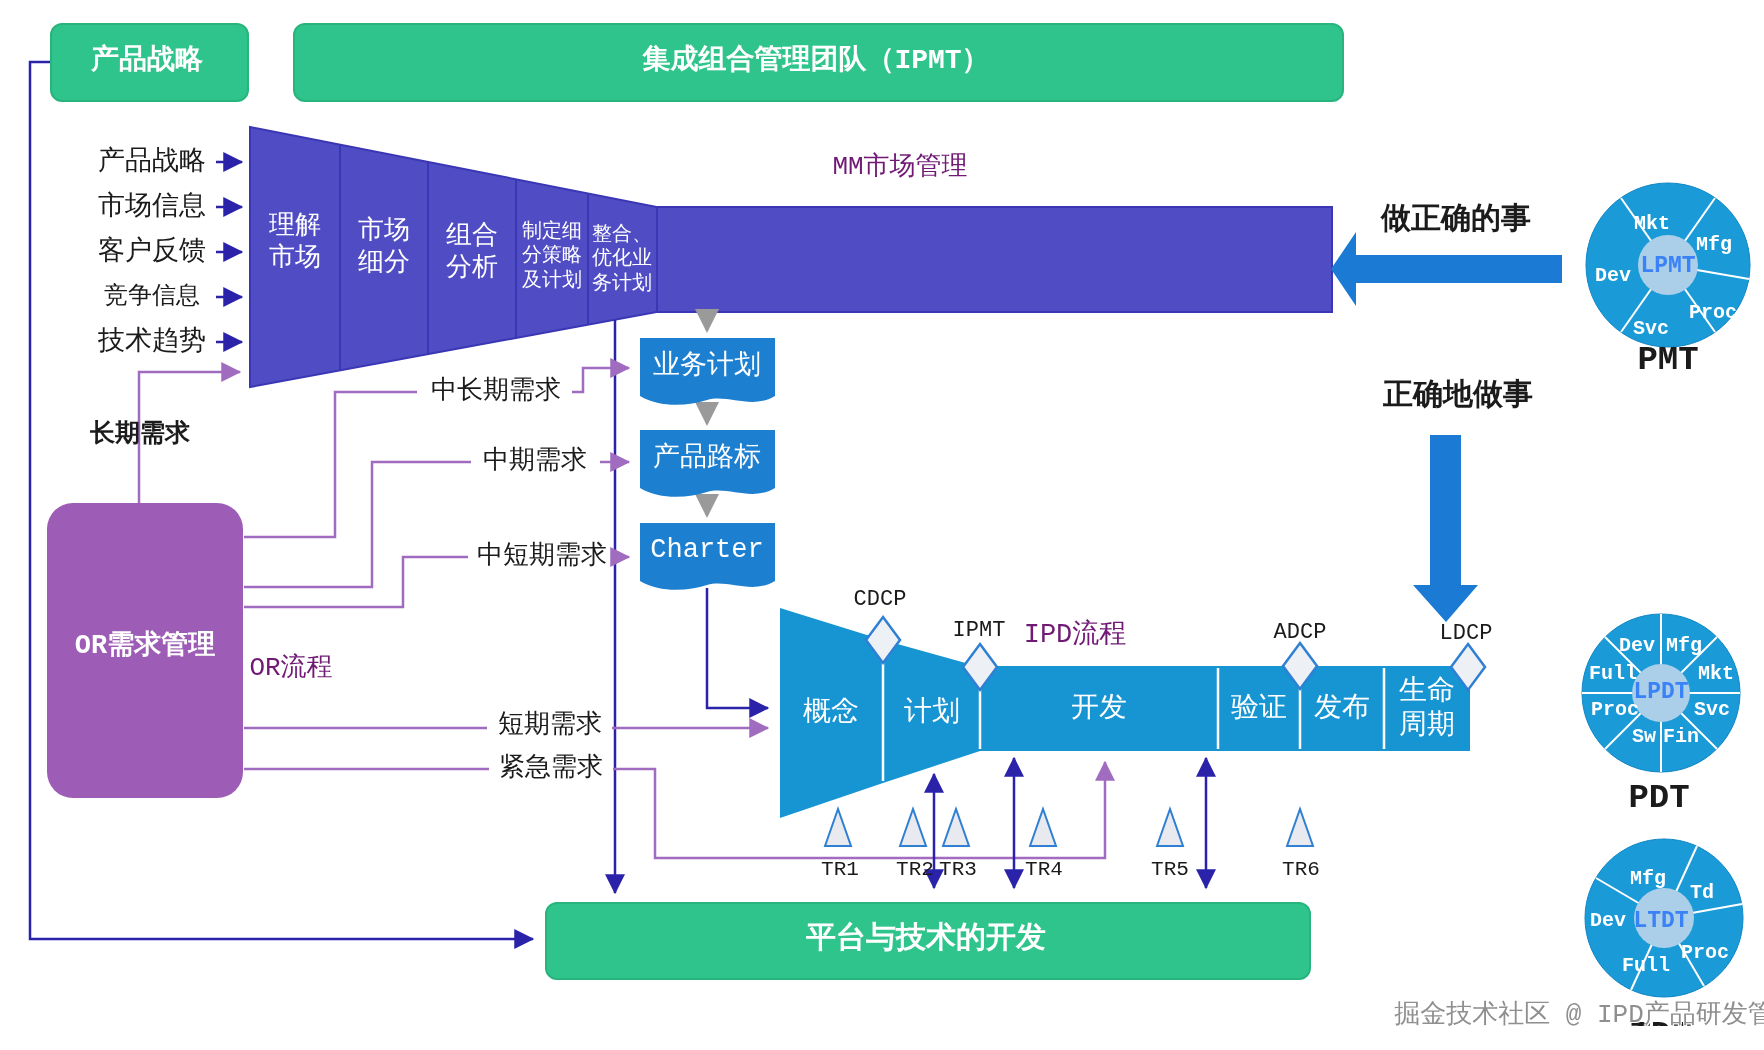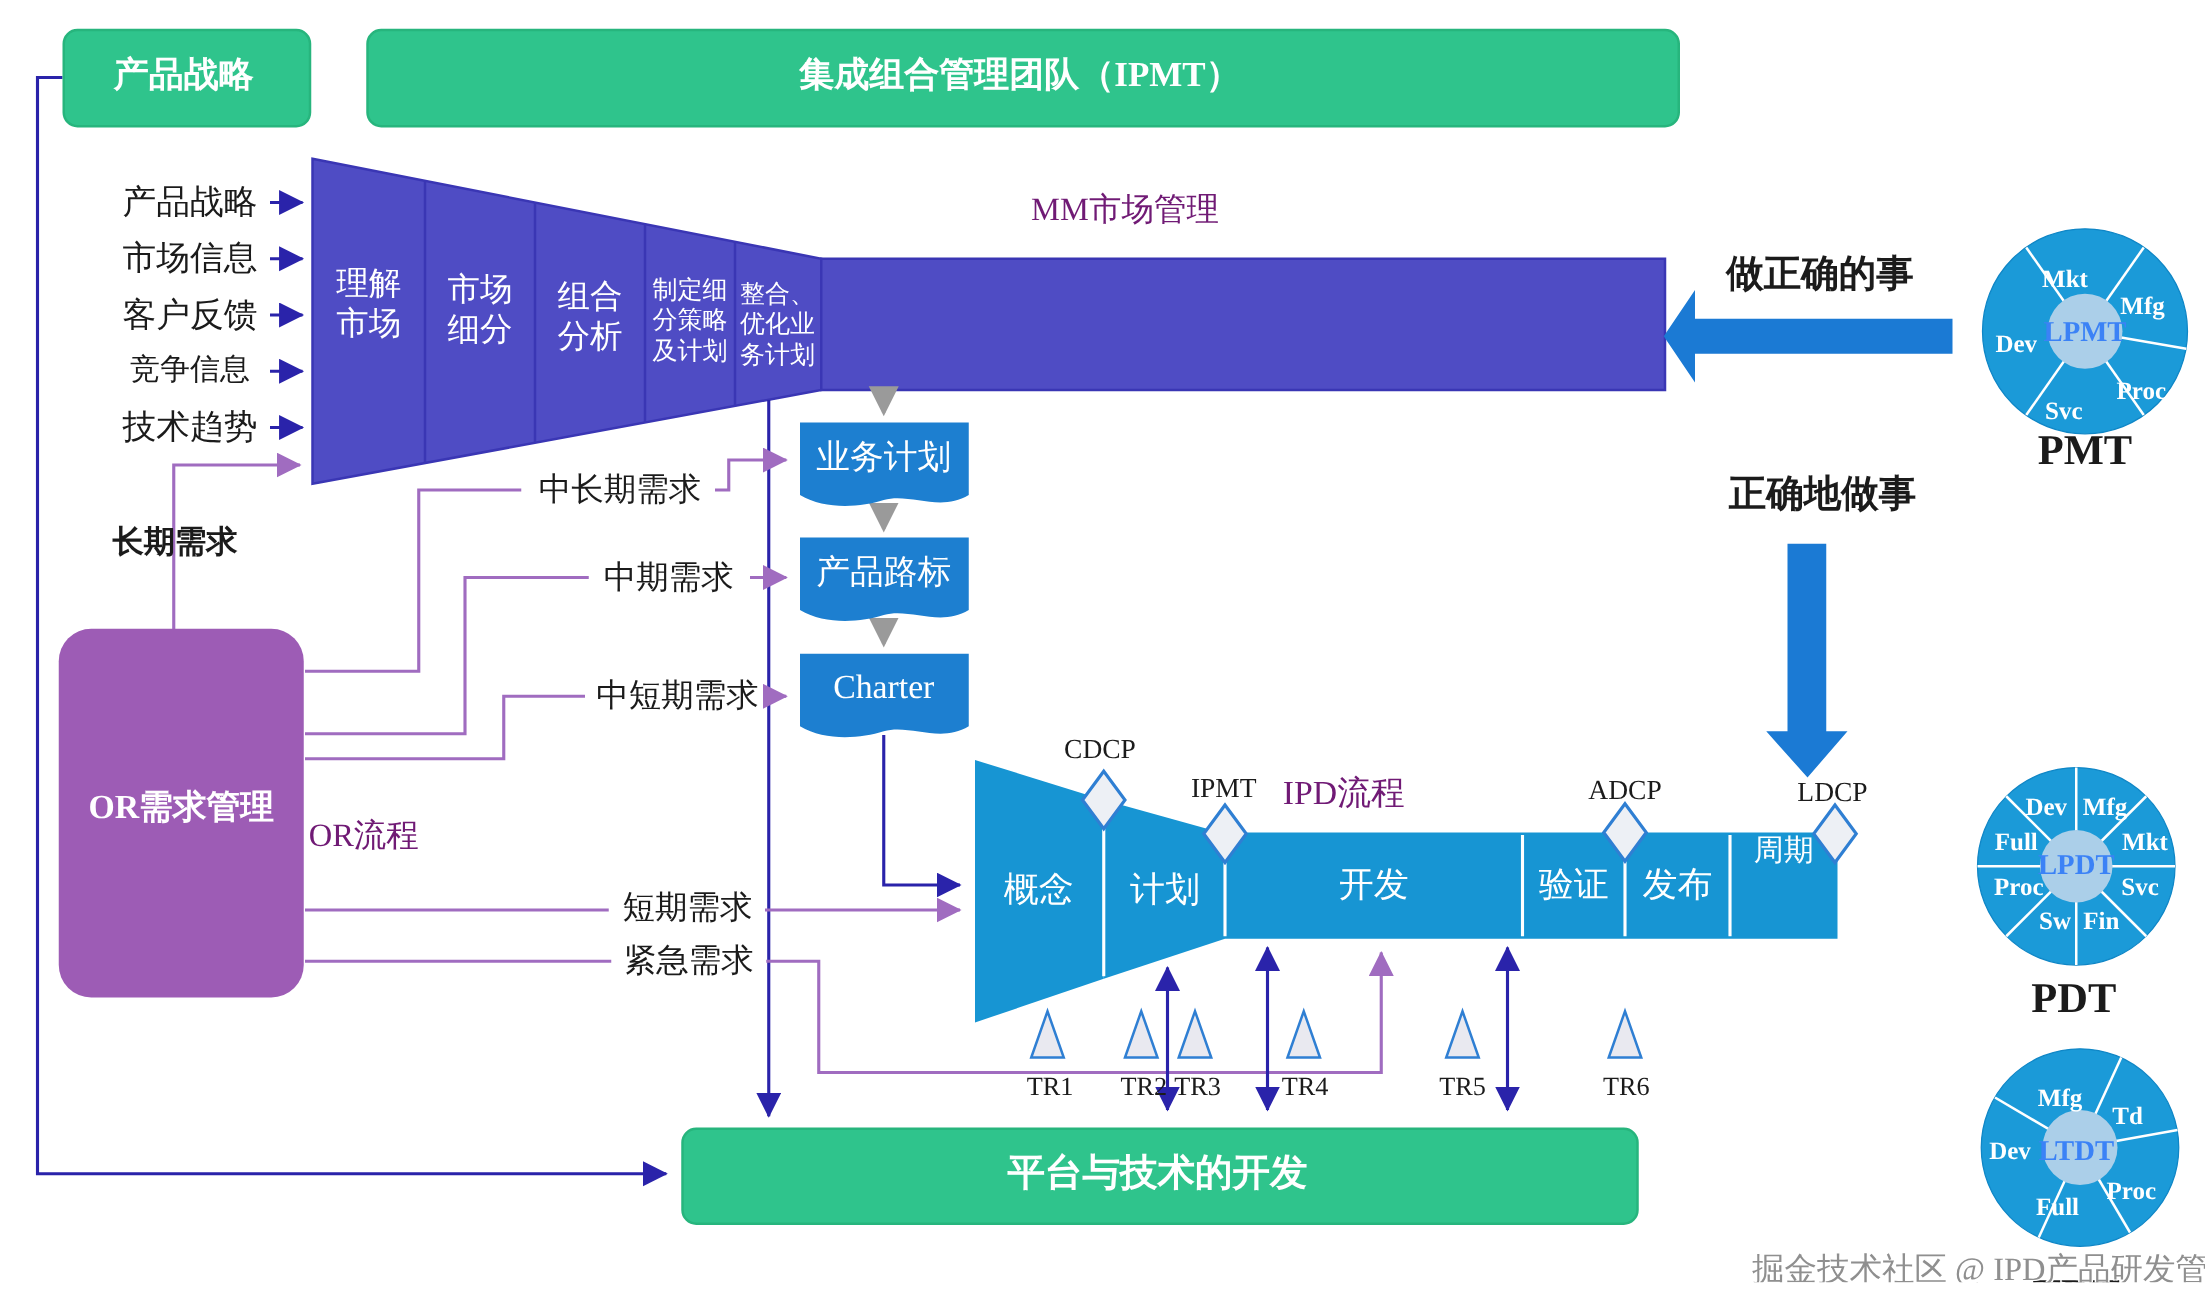--- a/index.html
+++ b/index.html
@@ -1,17 +1,17 @@
 <!DOCTYPE html>
 <html><head>
 <meta charset="utf-8">
 <style>
   html,body{margin:0;padding:0;background:#fff;}
   .canvas{position:relative;width:1764px;height:1026px;overflow:hidden;background:#fff;
-          font-family:Liberation Serif, serif;}
+          font-family:Liberation Mono, monospace;}
   .layer{position:absolute;left:0;top:0;}
   .lbl{position:absolute;transform:translate(-50%,-50%);color:#1b1b1b;white-space:nowrap;
        line-height:1.22;text-align:center;}
   .wrap{white-space:normal;}
   .white{color:#fff;}
   .bold{font-weight:bold;}
   .lightblue{color:#701a75;}
   .graytxt{color:#8f8f8f;text-shadow:1px 1px 0 #fff,-1px -1px 0 #fff,1px -1px 0 #fff,-1px 1px 0 #fff;margin-left:44px;}
   .box-green{position:absolute;background:#2fc48c;border:2px solid #27b57d;border-radius:12px;}
   .box-or{position:absolute;background:#9d5cb5;border-radius:26px;}
@@ -201,21 +201,21 @@
   <div class="lbl white" style="left:707px;top:366px;font-size:27px;">业务计划</div>
   <div class="lbl white" style="left:707px;top:458px;font-size:27px;">产品路标</div>
   <div class="lbl white" style="left:707px;top:550px;font-size:27px;">Charter</div>
 
   <div class="lbl lightblue" style="left:1075px;top:635px;font-size:27px;">IPD流程</div>
   <div class="lbl white" style="left:831px;top:713px;font-size:28px;">概念</div>
   <div class="lbl white" style="left:932px;top:713px;font-size:28px;">计划</div>
   <div class="lbl white" style="left:1099px;top:709px;font-size:28px;">开发</div>
   <div class="lbl white" style="left:1259px;top:709px;font-size:28px;">验证</div>
   <div class="lbl white" style="left:1342px;top:709px;font-size:28px;">发布</div>
-  <div class="lbl white wrap" style="left:1427px;top:667px;width:56px;font-size:24px;">生命周期</div>
+  <div class="lbl white wrap" style="left:1427px;top:709px;width:56px;font-size:28px;">生命周期</div>
 
   <div class="lbl" style="left:880px;top:600px;font-size:22px;">CDCP</div>
   <div class="lbl" style="left:979px;top:631px;font-size:22px;">IPMT</div>
   <div class="lbl" style="left:1300px;top:633px;font-size:22px;">ADCP</div>
   <div class="lbl" style="left:1466px;top:634px;font-size:22px;">LDCP</div>
 
   <div class="lbl" style="left:840px;top:870px;font-size:21px;">TR1</div>
   <div class="lbl" style="left:915px;top:870px;font-size:21px;">TR2</div>
   <div class="lbl" style="left:958px;top:870px;font-size:21px;">TR3</div>
   <div class="lbl" style="left:1044px;top:870px;font-size:21px;">TR4</div>

